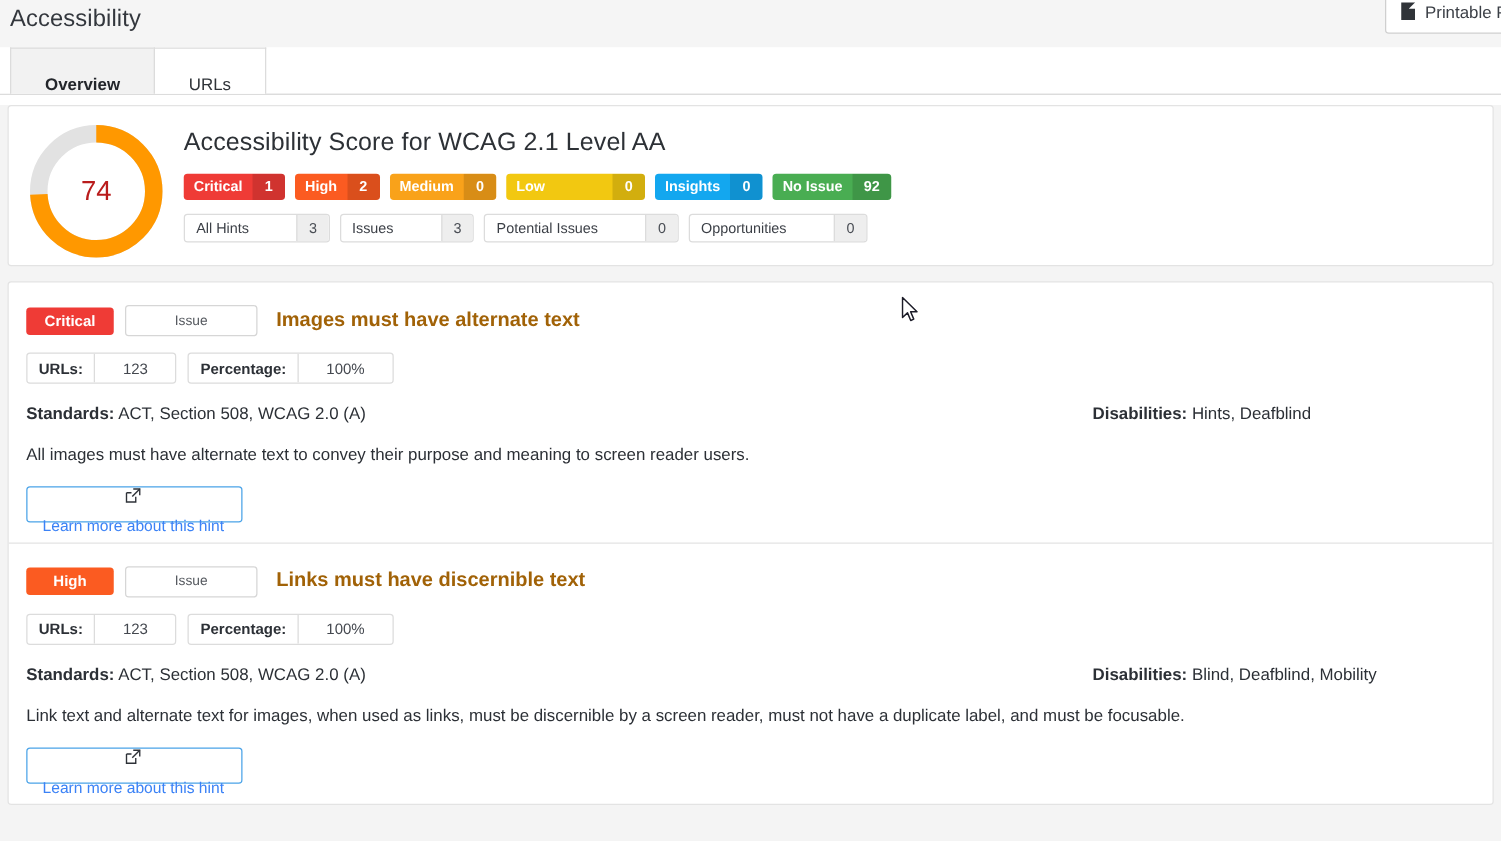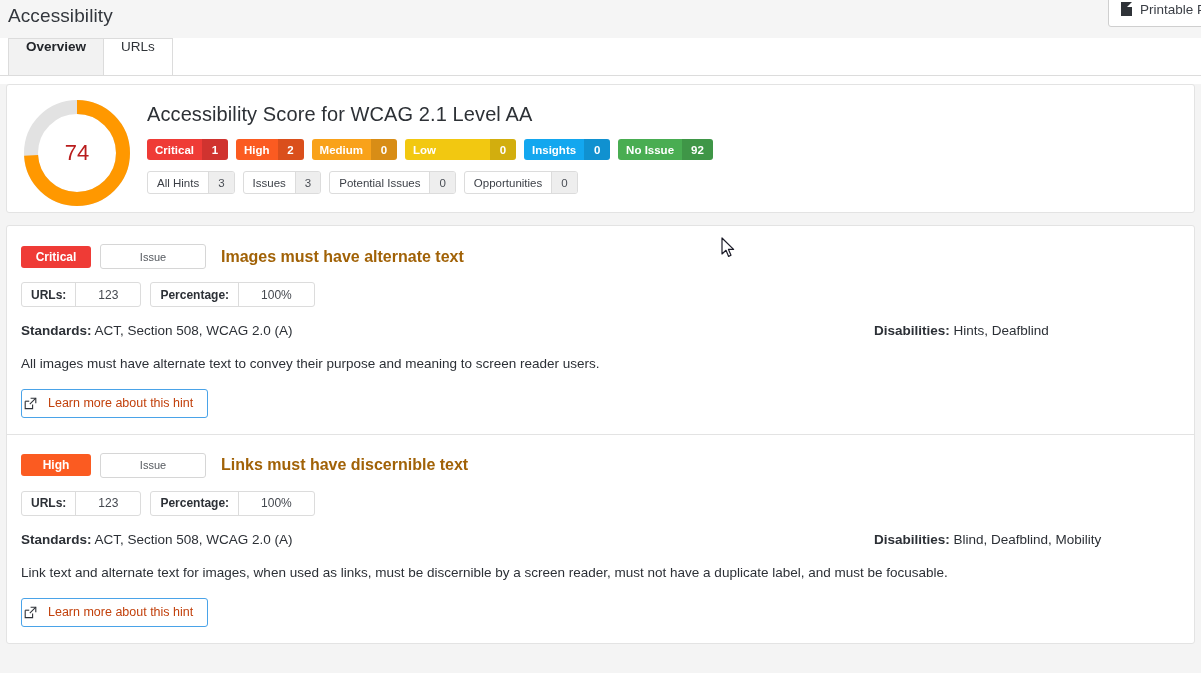--- a/index.html
+++ b/index.html
@@ -69,23 +69,23 @@
     position: relative;
     height: 38px;
     background: #ffffff;
     border-bottom: 1px solid #dcdcdc;
     display: flex;
     align-items: flex-end;
     padding-left: 8px;
   }
   .tab {
     height: 37px;
-    padding: 0 17px;
-    display: flex;
-    align-items: flex-start;
+    padding: 0 27px;
+    display: flex;
+    align-items: flex-end;
     font-size: 13.5px;
     border: 1px solid #dcdcdc;
     border-bottom: none;
     background: #ffffff;
     color: #2f3338;
     cursor: pointer;
     margin-right: -1px;
   }
   .tab.active {
     background: #f2f2f2;
@@ -187,20 +187,21 @@
     display: flex;
     align-items: stretch;
     border: 1px solid #dcdcdc;
     border-radius: 3px;
     overflow: hidden;
     height: 23px;
     font-size: 11.5px;
     background: #ffffff;
     color: #3b3f46;
     cursor: pointer;
+    gap: 29px;
   }
   .filter-badge .lbl {
     padding: 0 9px;
     display: flex;
     align-items: center;
   }
   .filter-badge .cnt {
     padding: 0 9px;
     display: flex;
     align-items: center;
@@ -303,27 +304,28 @@
     color: #2c3036;
     margin-bottom: 15px;
     line-height: 1.4;
   }
 
   .learn-btn {
     display: inline-flex;
     align-items: center;
     gap: 11px;
     height: 29px;
-    padding: 0 14px 0 2px;
+    padding: 0 14px 0 12px;
     border: 1px solid #4aa3e8;
     border-radius: 3px;
     background: #ffffff;
-    color: #c2410c;
+    color: #3b82f6;
     font-size: 12.5px;
     cursor: pointer;
+    flex-direction: column;
   }
   .ext-icon {
     position: relative;
     width: 13px;
     height: 13px;
     flex: 0 0 13px;
   }
 
   
   .cursor {

